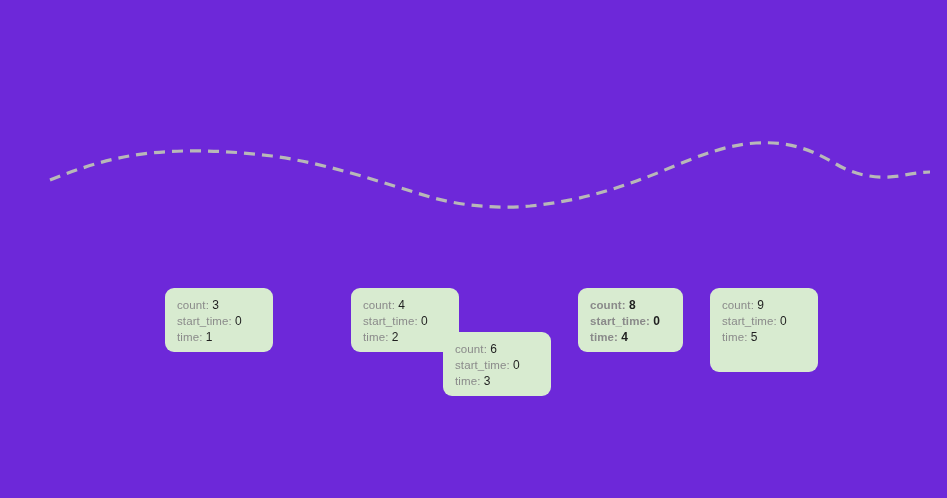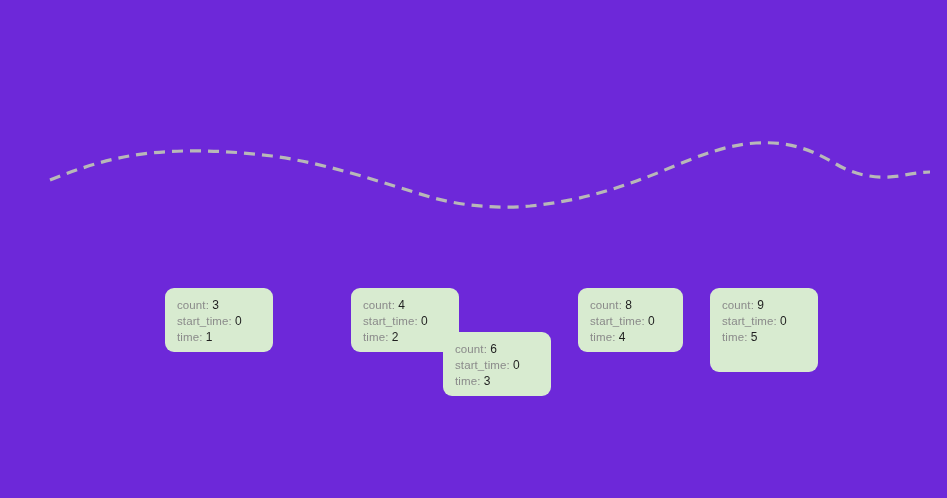--- a/index.html
+++ b/index.html
@@ -90,21 +90,21 @@
       <div class="node-box" style="left: 303px; top: 288px; width: 108px; height: 64px; background: rgb(216, 235, 208); margin-left: 48px;">
         <div class="node-line"><span>count:</span> <span class="val">4</span></div>
         <div class="node-line"><span>start_time:</span> <span class="val">0</span></div>
         <div class="node-line"><span>time:</span> <span class="val">2</span></div>
       </div>
       <div class="node-box" style="left: 443px; top: 288px; width: 108px; height: 64px; background: rgb(216, 235, 208); margin-top: 44px;">
         <div class="node-line"><span>count:</span> <span class="val">6</span></div>
         <div class="node-line"><span>start_time:</span> <span class="val">0</span></div>
         <div class="node-line"><span>time:</span> <span class="val">3</span></div>
       </div>
-      <div class="node-box" style="left: 578px; top: 288px; width: 105px; height: 64px; background: rgb(216, 235, 208);">
+      <div class="node-box" style="left: 578px; top: 288px; width: 105px; height: 64px; background: rgb(216, 235, 208); font-weight: bold;">
         <div class="node-line"><span>count:</span> <span class="val">8</span></div>
         <div class="node-line"><span>start_time:</span> <span class="val">0</span></div>
         <div class="node-line"><span>time:</span> <span class="val">4</span></div>
       </div>
       <div class="node-box" style="left: 710px; top: 288px; width: 108px; height: 84px; background: rgb(216, 235, 208);">
         <div class="node-line"><span>count:</span> <span class="val">9</span></div>
         <div class="node-line"><span>start_time:</span> <span class="val">0</span></div>
         <div class="node-line"><span>time:</span> <span class="val">5</span></div>
       </div>
     </div>

